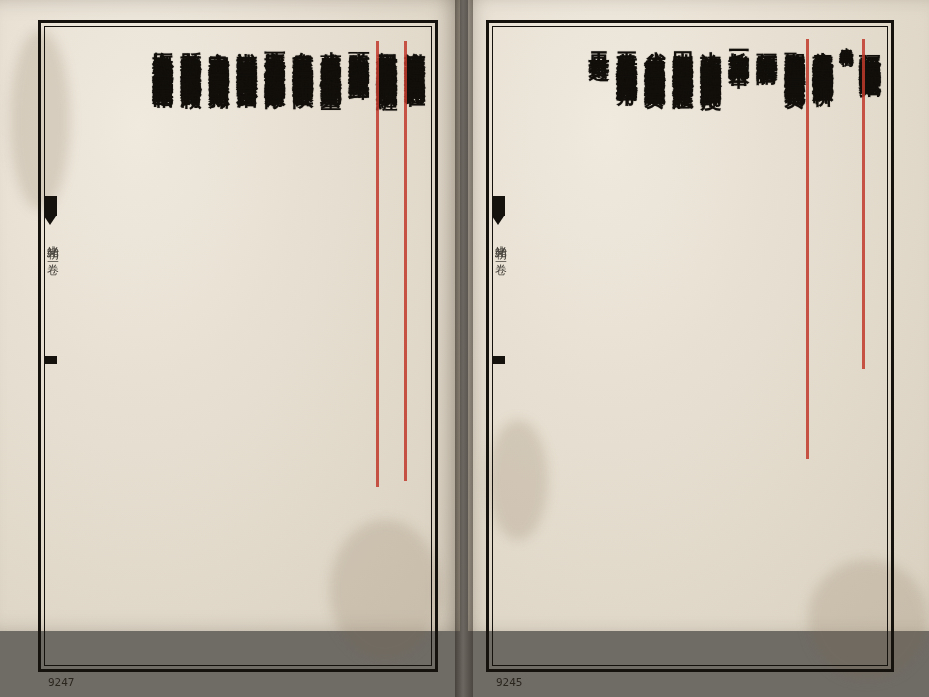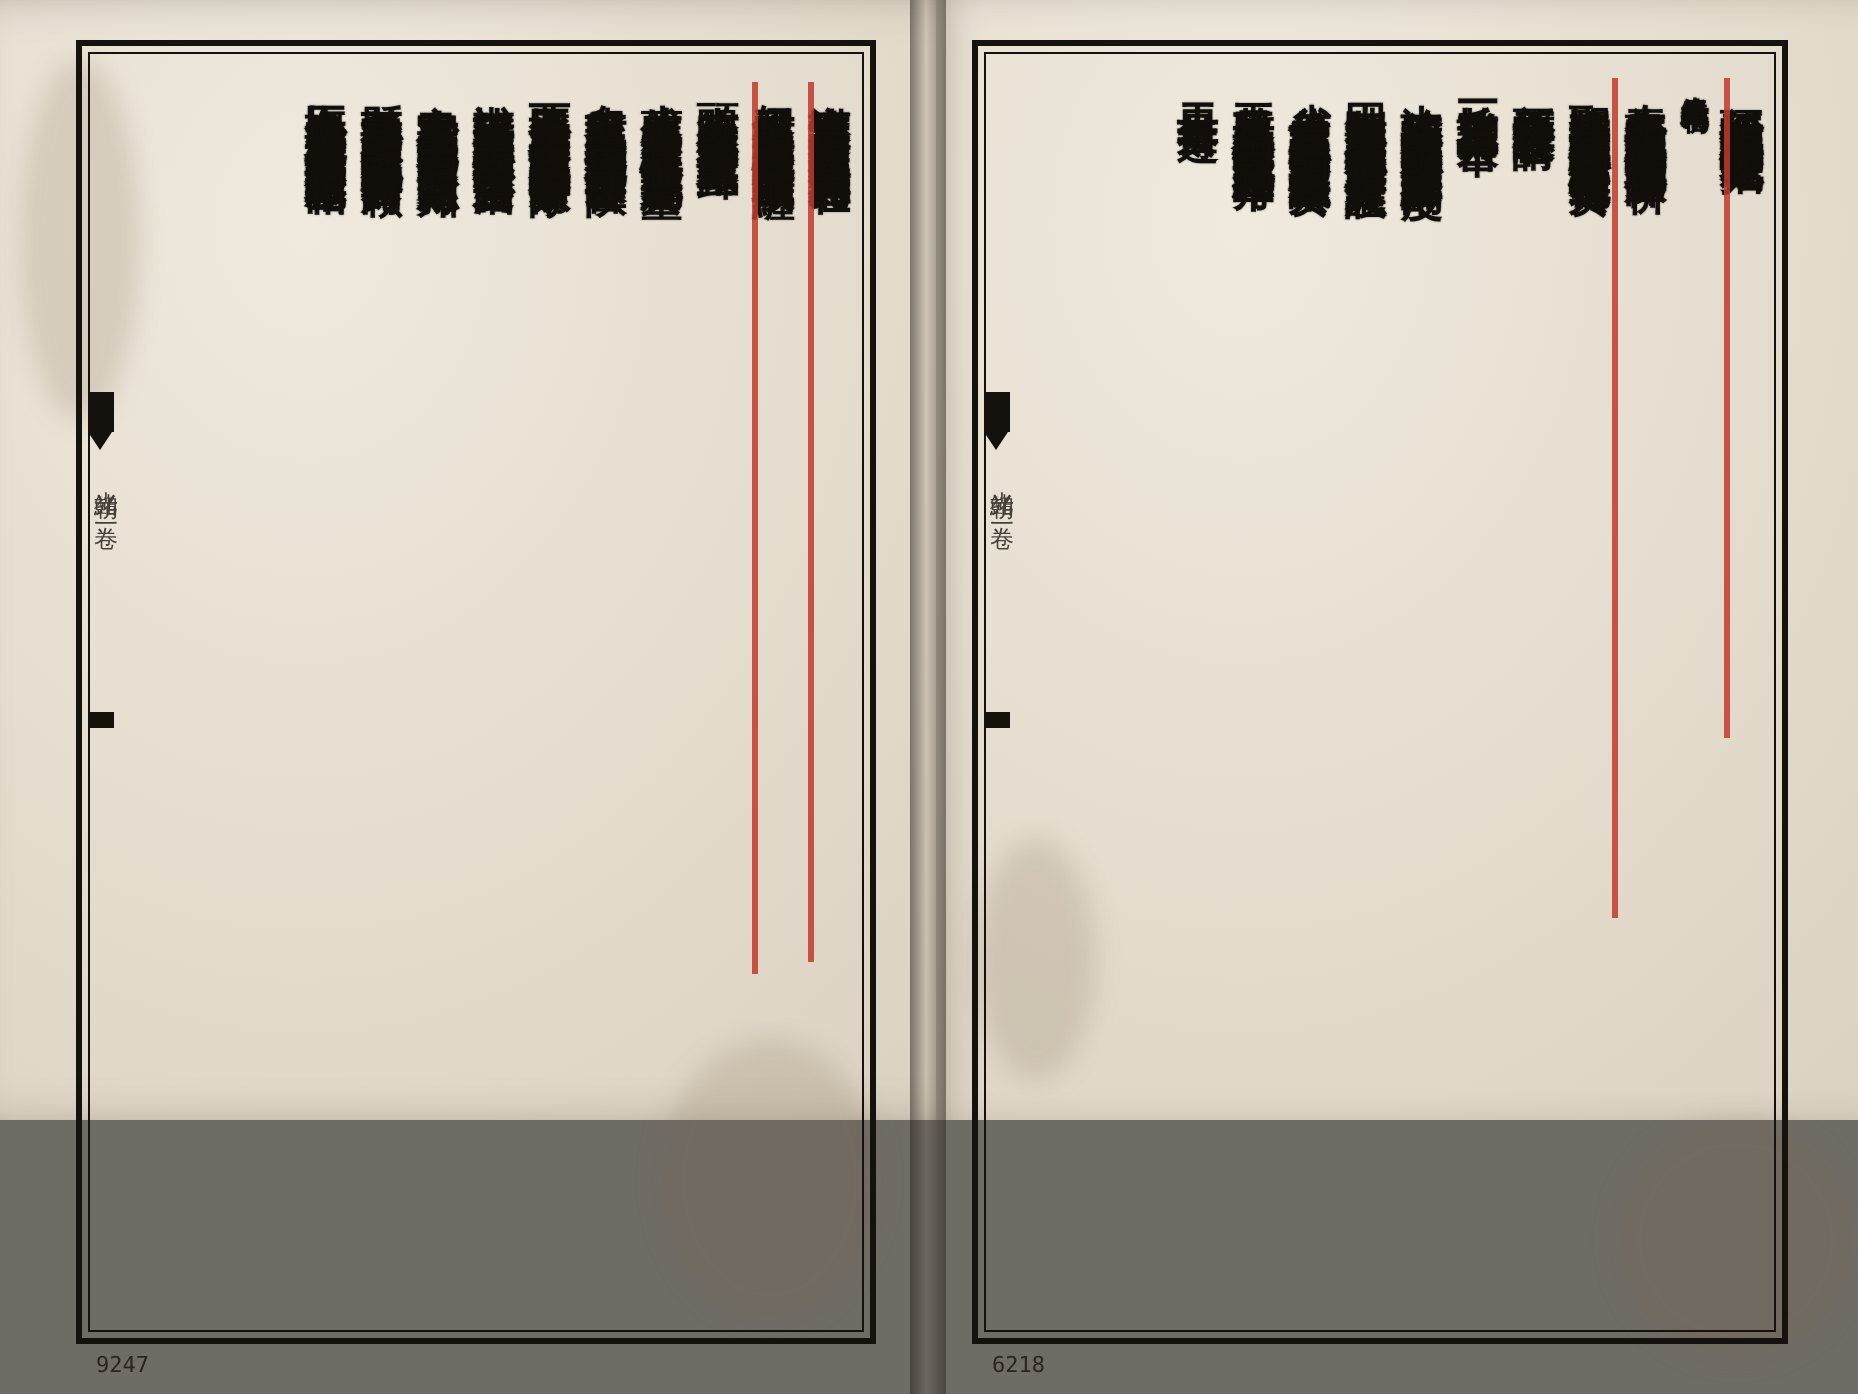--- a/index.html
+++ b/index.html
@@ -16,24 +16,23 @@
   .scan {
     position: relative;
     width: 929px;
     height: 697px;
     background: #6f6c66;
   }
   
   .leaf {
     position: absolute;
     top: 0;
-    height: 560px;
+    height: 631px;
     background:
       radial-gradient(ellipse at 30% 20%, #efe9de 0%, #e6ded0 45%, #d9d0c0 100%);
-    padding-left: 48px;
   }
   .leaf.right {   
     left: 0;
     width: 460px;
     box-shadow: inset -14px 0 26px -10px rgba(60,50,38,.55);
   }
   .leaf.left {
     left: 468px;
     width: 461px;
     box-shadow: inset 10px 0 22px -10px rgba(60,50,38,.45);
@@ -198,17 +197,17 @@
         <div class="col wide">再敕廷臣悉心會議候旨定奪等因欽此又於光緒四年十月二</div>
         <div class="col wide">十二日具奏遵</div>
       </div>
       <div class="redrule" style="right:26px;top:16px;height:330px;"></div>
       <div class="redrule" style="right:82px;top:16px;height:420px;"></div>
     </div>
 
     <div class="blackblock tri" style="left:24px;top:196px;"></div>
     <div class="foldmark" style="left:24px;top:236px;">光緒朝 卷一</div>
     <div class="blackblock" style="left:24px;top:356px;height:8px;"></div>
-    <div class="folio" style="left:28px;top:676px;">6218</div>
+    <div class="folio" style="left:28px;top:676px;">9245</div>
   </div>
 
   <div class="gutter"></div>
 </div>
 
 </body></html>

